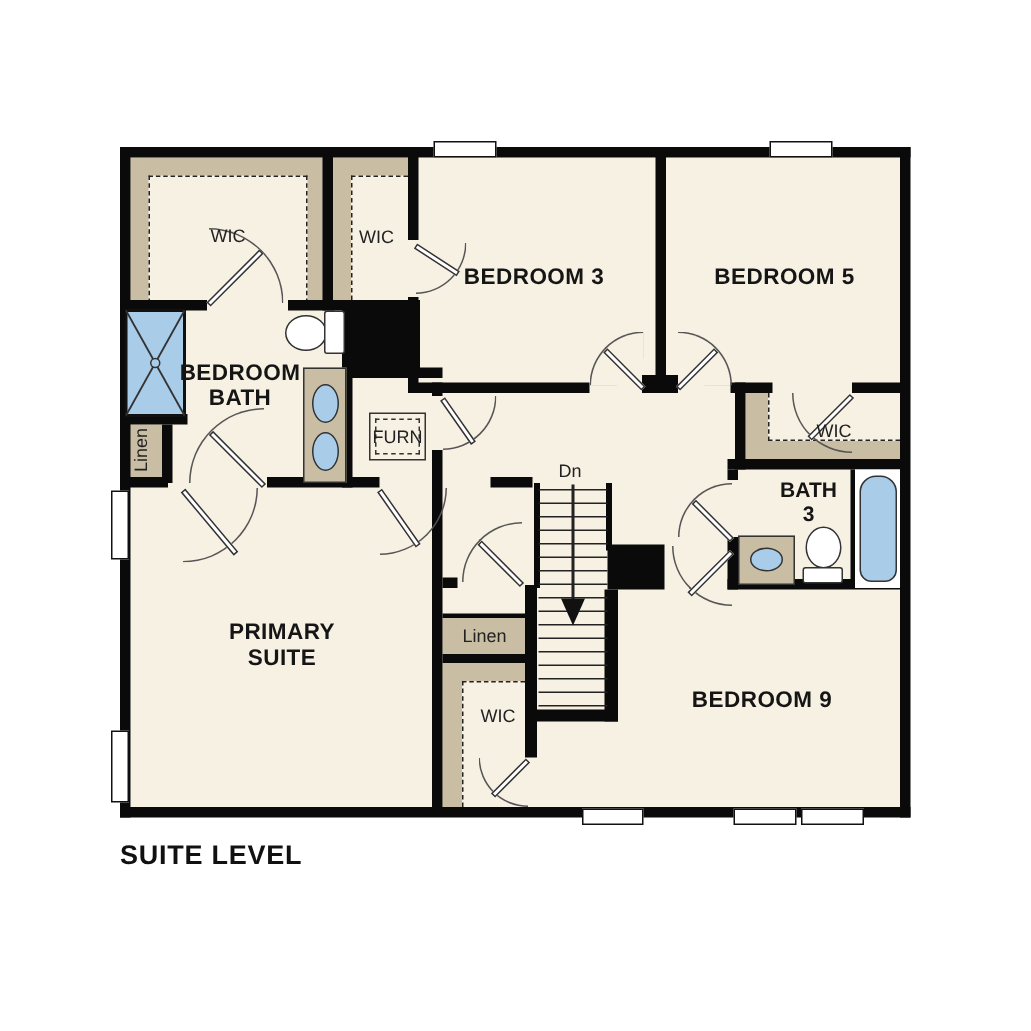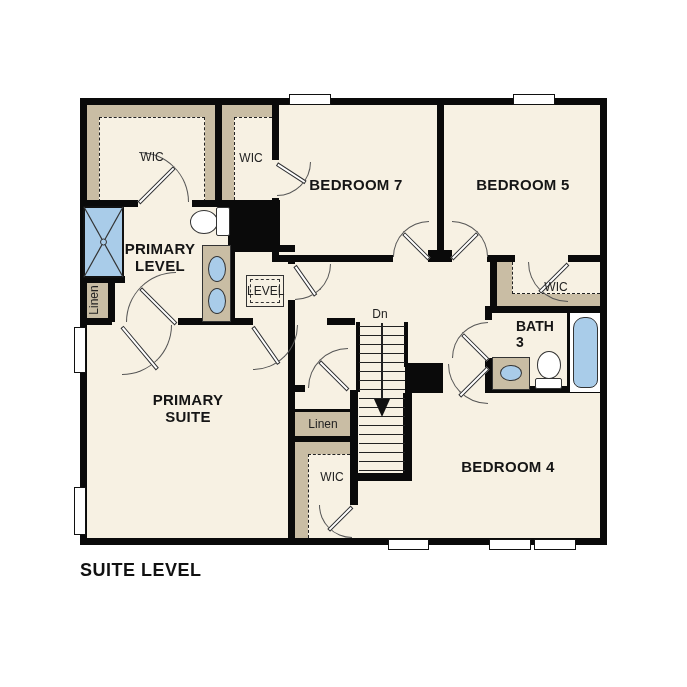--- a/index.html
+++ b/index.html
@@ -9,21 +9,21 @@
   .floor{background:var(--floor);}
   .wall{background:var(--wall);}
   .closet{background:var(--closet);}
   .closet-int{background:var(--floor);}
   .dash-tlr{border-top:1px dashed #222;border-left:1px dashed #222;border-right:1px dashed #222;}
   .dash-tl{border-top:1px dashed #222;border-left:1px dashed #222;}
   .dash-lb{border-left:1px dashed #222;border-bottom:1px dashed #222;}
   .room-label{font-size:15px;font-weight:700;color:#151515;text-align:center;
               line-height:17px;letter-spacing:.3px;}
   .small-label{font-size:12px;font-weight:400;color:#222;text-align:center;line-height:13px;}
-  .bath3-label{font-size:14px;font-weight:700;color:#151515;line-height:16px;}
+  .bath3-label{font-size:14px;font-weight:700;color:#151515;text-align:center;line-height:16px;}
   .title{font-size:18px;font-weight:700;color:#111;letter-spacing:.5px;}
   .leaf{position:absolute;height:4px;background:#fff;border:1px solid #333;
         transform-origin:0 50%;box-sizing:border-box;}
   .arc{position:absolute;box-sizing:border-box;}
   .window{position:absolute;background:#fff;border:1px solid #111;box-sizing:border-box;}
   .fixture-tan{position:absolute;background:var(--closet);border:1px solid #333;box-sizing:border-box;}
   .sink{position:absolute;background:var(--fixture);border:1px solid #333;border-radius:50%;box-sizing:border-box;}
   .porcelain{position:absolute;background:#fff;border:1px solid #333;box-sizing:border-box;}
   .tread{position:absolute;left:359px;width:46px;height:1px;background:#222;}
 </style>
@@ -179,29 +179,29 @@
 <div class="leaf" style="left:176px;top:322px;width:50px;transform:rotate(-135deg);"></div>
 <div class="arc" style="left:122px;top:325px;width:50px;height:50px;border-right:1px solid #555;border-bottom:1px solid #555;border-bottom-right-radius:100% 100%;"></div>
 <div class="leaf" style="left:122px;top:325px;width:55px;transform:rotate(50deg);"></div>
 
 <div class="arc" style="left:295px;top:264px;width:36px;height:36px;border-right:1px solid #555;border-bottom:1px solid #555;border-bottom-right-radius:100% 100%;"></div>
 <div class="leaf" style="left:295px;top:264px;width:36px;transform:rotate(55deg);"></div>
 
 <div class="arc" style="left:319px;top:505px;width:33px;height:33px;border-left:1px solid #555;border-bottom:1px solid #555;border-bottom-left-radius:100% 100%;"></div>
 <div class="leaf" style="left:352px;top:505px;width:33px;transform:rotate(135deg);"></div>
 
-<div class="abs room-label" style="left:276px;top:176px;width:160px;">BEDROOM 7</div>
+<div class="abs room-label" style="left:276px;top:176px;width:160px;">BEDROOM 3</div>
 <div class="abs room-label" style="left:443px;top:176px;width:160px;">BEDROOM 5</div>
-<div class="abs room-label" style="left:418px;top:458px;width:180px;">BEDROOM 4</div>
-<div class="abs room-label" style="left:118px;top:240px;width:84px;">PRIMARY LEVEL</div>
-<div class="abs room-label" style="left:138px;top:391px;width:100px;">PRIMARY SUITE</div>
+<div class="abs room-label" style="left:418px;top:458px;width:180px;">BEDROOM 9</div>
+<div class="abs room-label" style="left:118px;top:240px;width:84px;">BEDROOM BATH</div>
+<div class="abs room-label" style="left:138px;top:413px;width:100px;">PRIMARY SUITE</div>
 <div class="abs bath3-label" style="left:516px;top:318px;width:46px;">BATH 3</div>
 <div class="abs small-label" style="left:112px;top:151px;width:80px;">WIC</div>
 <div class="abs small-label" style="left:221px;top:152px;width:60px;">WIC</div>
 <div class="abs small-label" style="left:516px;top:281px;width:80px;">WIC</div>
 <div class="abs small-label" style="left:302px;top:471px;width:60px;">WIC</div>
 <div class="abs small-label" style="left:297px;top:418px;width:52px;">Linen</div>
 <div class="abs" style="left:68px;top:293px;width:54px;height:14px;transform:rotate(-90deg);">
   <span class="small-label" style="display:block;width:54px;">Linen</span>
 </div>
-<div class="abs small-label" style="left:247px;top:285px;width:36px;">LEVEL</div>
+<div class="abs small-label" style="left:247px;top:285px;width:36px;">FURN</div>
 <div class="abs small-label" style="left:366px;top:308px;width:28px;">Dn</div>
 <div class="abs title" style="left:80px;top:560px;">SUITE LEVEL</div>
 
 </body></html>

